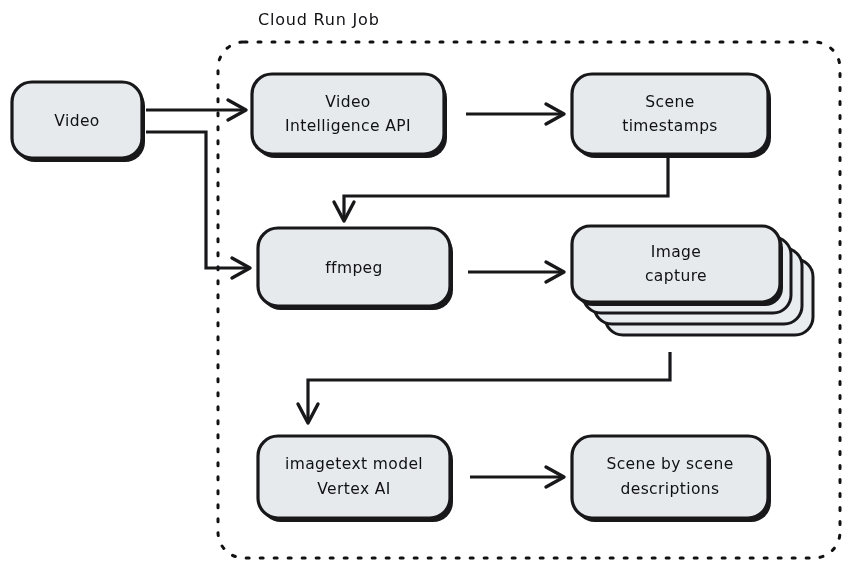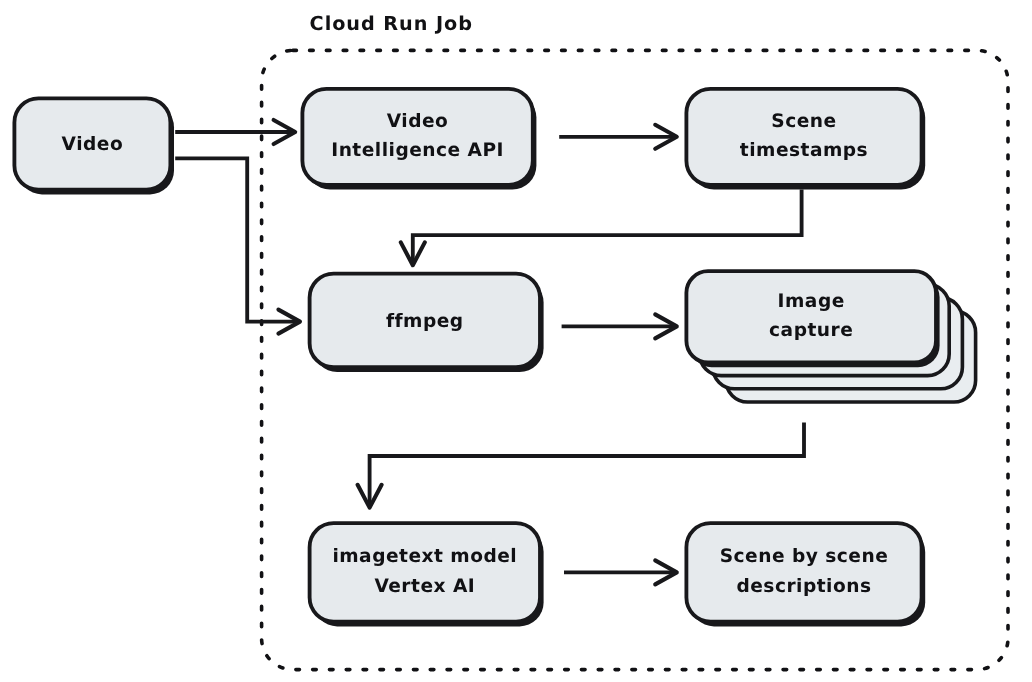--- a/index.html
+++ b/index.html
@@ -2,21 +2,21 @@
 <html><head>
 <meta charset="utf-8">
 <style>
   html,body{margin:0;padding:0;}
   body{
     width:860px;height:568px;
     background:#ffffff;
     font-family:"DejaVu Sans", sans-serif;
     overflow:hidden;
   }
-  #diagram-root{position:relative;width:860px;height:568px;font-weight:bold;}
+  #diagram-root{position:relative;width:860px;height:568px;}
   svg#flow{position:absolute;left:0;top:0;width:860px;height:568px;}
 
   .node-rect{
     fill:#e6eaed;
     stroke:#18181b;
     stroke-width:3.2;
     stroke-linejoin:round;
   }
   .node-shadow{
     fill:#18181b;

